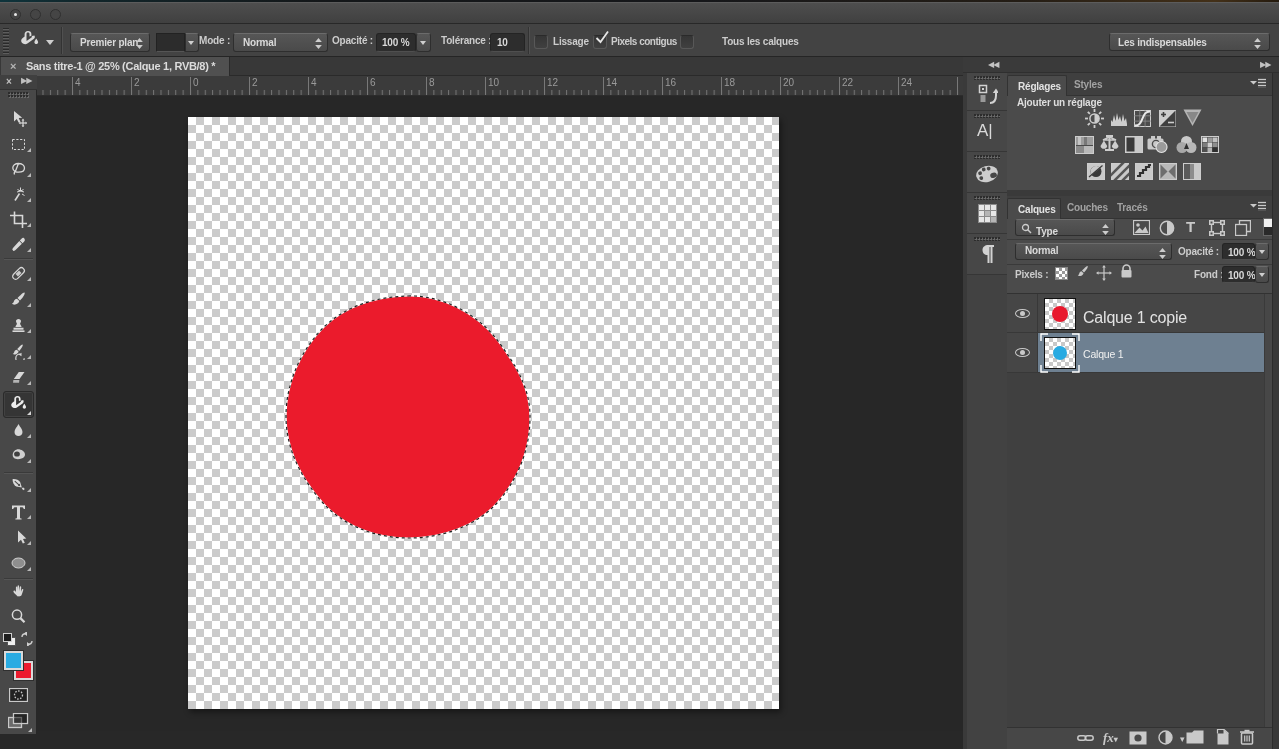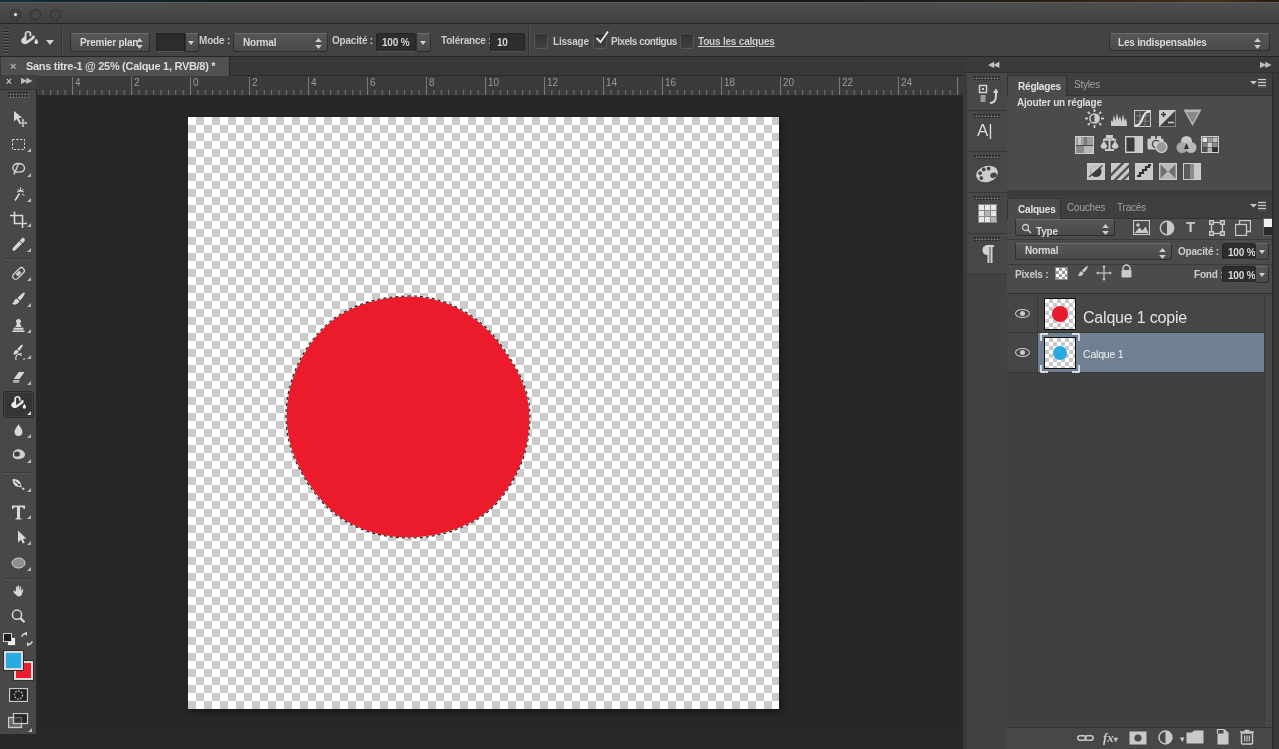--- a/index.html
+++ b/index.html
@@ -43,21 +43,21 @@
 .tool{position:absolute;left:10px;width:17px;height:17px;}
 .fly{position:absolute;width:0;height:0;border-left:4px solid transparent;border-bottom:4px solid #b9b9b9;}
 
 #dock{top:57px;left:963px;width:316px;height:692px;background:#3a3a3a;}
 #istrip{position:absolute;top:0;left:4px;width:40px;height:692px;background:#424242;}
 #mainpanel{position:absolute;top:0;left:44px;width:265px;height:692px;background:#3f3f3f;}
 #winedge{position:absolute;top:0;left:309px;width:7px;height:692px;background:#383838;border-left:1px solid #2b2b2b;box-sizing:border-box;}
 .ptabrow{position:absolute;left:0;width:265px;height:23px;background:#3f3f3f;}
 .ptab{position:absolute;top:2px;height:21px;background:#4b4b4b;border:1px solid #323232;border-bottom:none;border-radius:2px 2px 0 0;box-sizing:border-box;}
 .ptab span{position:absolute;left:10px;top:5px;font-size:10px;font-weight:700;letter-spacing:-0.2px;color:#e3e3e3;white-space:nowrap;}
-.ptabi{position:absolute;font-size:10px;font-weight:400;letter-spacing:-0.2px;color:#a2a2a2;white-space:nowrap;}
+.ptabi{position:absolute;font-size:10px;font-weight:700;letter-spacing:-0.2px;color:#a2a2a2;white-space:nowrap;}
 .pmenu{position:absolute;width:16px;height:10px;}
 .pbody{position:absolute;left:0;width:265px;background:#4b4b4b;}
 .icon{position:absolute;}
 .eye{position:absolute;width:15px;height:9px;border:1px solid #c9c9c9;border-radius:50%;box-sizing:border-box;}
 .eye:after{content:"";position:absolute;left:3.5px;top:1px;width:5px;height:5px;border-radius:50%;background:#c9c9c9;}
 .thumb{position:absolute;width:30px;height:30px;background-color:#fff;
   background-image:linear-gradient(45deg,#c8c8c8 25%,transparent 25%,transparent 75%,#c8c8c8 75%),
                    linear-gradient(45deg,#c8c8c8 25%,transparent 25%,transparent 75%,#c8c8c8 75%);
   background-size:8px 8px;background-position:0 0,4px 4px;border:1px solid #111;}
 </style>
@@ -113,21 +113,21 @@
     </div>
   <div class="abs vsep" style="left:528px;top:27px;height:27px;"></div>
   <div class="abs cb" style="left:534px;top:35px;"></div>
   <div class="abs lbl" style="left:553px;top:36px;">Lissage</div>
   <div class="abs cb" style="left:593px;top:35px;"></div>
   <svg class="abs" style="left:594px;top:30px;" width="16" height="16" viewBox="0 0 16 16">
       <path d="M2.5 8 L6.5 12 L14 1.5" fill="none" stroke="#e6e6e6" stroke-width="1.8"></path>
     </svg>
   <div class="abs lbl" style="left:611px;top:36px;letter-spacing:-0.5px;">Pixels contigus</div>
   <div class="abs cb" style="left:680px;top:35px;"></div>
-  <div class="abs lbl" style="left:698px;top:36px;text-decoration:underline;">Tous les calques</div>
+  <div class="abs lbl" style="left:722px;top:36px;">Tous les calques</div>
   <div class="abs drop" style="left:1109px;top:33px;width:161px;height:18px;">
       <span class="dt" style="left:8px;">Les indispensables</span>
       <svg class="updown" style="right:8px;" width="7" height="11">
         <path d="M3.5 0 L6.8 4 L0.2 4 Z" fill="#cccccc"></path>
         <path d="M0.2 7 L6.8 7 L3.5 11 Z" fill="#cccccc"></path>
       </svg>
     </div>
 
   <div id="docarea" class="abs">
     <div id="tabrow"></div>

